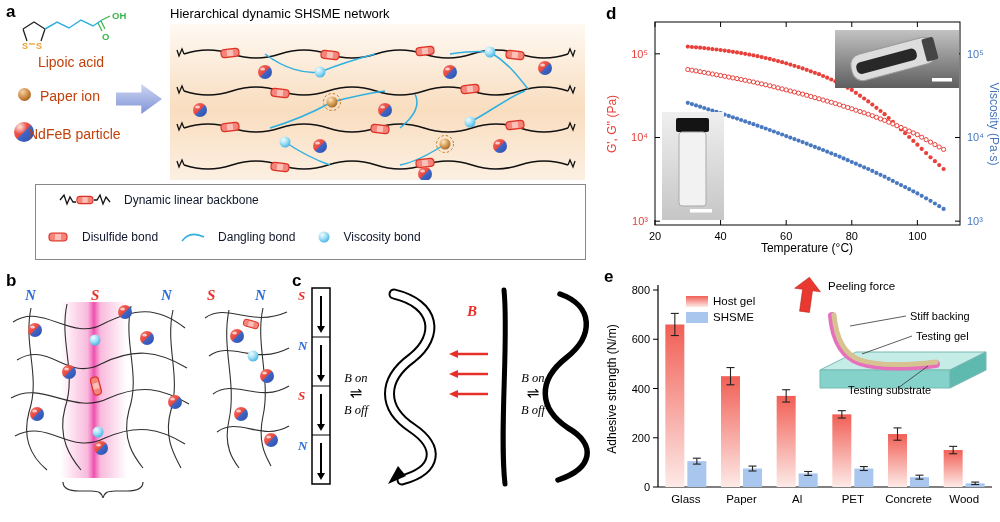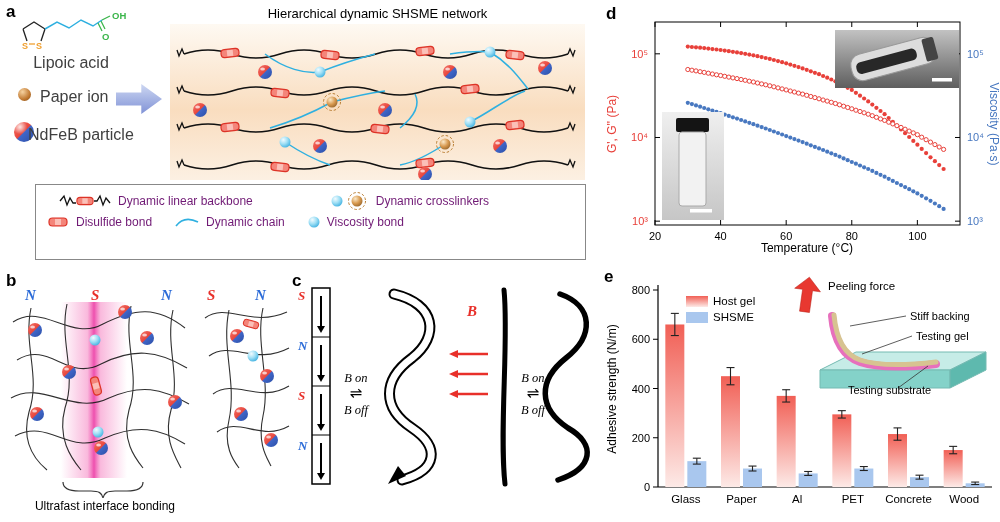--- a/index.html
+++ b/index.html
@@ -1,31 +1,31 @@
 <!DOCTYPE html>
 <html><head>
 <meta charset="utf-8">
 <style>
 *{margin:0;padding:0;box-sizing:border-box}
 body{font-family:"Liberation Sans",sans-serif;background:#fff}
 #fig{position:relative;width:1000px;height:522px;background:#fff;overflow:hidden}
 .abs{position:absolute}
 .plabel{position:absolute;font-size:17px;font-weight:bold;color:#000;font-family:"Liberation Sans",sans-serif}
-.cap{position:absolute;font-size:16px;color:#404040;white-space:nowrap}
+.cap{position:absolute;font-size:14px;color:#c2410c;white-space:nowrap}
 svg text{font-family:"Liberation Sans",sans-serif}
 .pole{font-family:"Liberation Serif",serif;font-style:italic;font-weight:bold;font-size:15px}
 .pole-s{fill:#e8302a}
 .pole-n{fill:#2b6bd8}
 .bfield{font-family:"Liberation Serif",serif;font-style:italic;font-size:12.5px;fill:#000}
 .bfield-red{font-family:"Liberation Serif",serif;font-style:italic;font-weight:bold;font-size:15px;fill:#e8302a}
-.net-title{position:absolute;font-size:13px;text-align:center;color:#000}
+.net-title{position:absolute;font-size:13px;color:#000}
 .big-arrow{position:absolute;width:46px;height:30px;background:linear-gradient(180deg,#cdd7f2,#8092d6);clip-path:polygon(0 28%,55% 28%,55% 0,100% 50%,55% 100%,55% 72%,0 72%)}
 .legend-box{position:absolute;border:1.5px solid #888;background:#fff}
 .lrow{display:flex;align-items:center}
-.litem{display:inline-flex;align-items:center;gap:6px;font-size:12px;color:#701a75;white-space:nowrap}
+.litem{display:inline-flex;align-items:center;gap:12px;font-size:12px;color:#0f172a;white-space:nowrap}
 .icon-fe{position:absolute;width:13px;height:13px;border-radius:50%;background:radial-gradient(circle at 35% 30%,#f6d2a0,#c07830 60%,#7c4812)}
 .icon-nd{position:absolute;width:20px;height:20px;border-radius:50%;background:radial-gradient(circle at 30% 25%,rgba(255,255,255,.85),rgba(255,255,255,0) 35%),linear-gradient(135deg,#f4766c 0%,#e8463c 48%,#4066c8 52%,#2a4ea6 100%)}
 .caption{position:absolute;font-size:12px;text-align:center;color:#000}
 </style>
 </head>
 <body>
 
 <div id="fig">
 
   <svg width="0" height="0" style="position:absolute">
@@ -180,40 +180,33 @@
   <div class="legend-box" style="left:35px;top:184px;width:551px;height:76px">
     <div class="lrow" style="margin-top:7px;padding-left:22px;gap:75px">
       <span class="litem">
         <svg width="54" height="16" viewBox="0 0 54 16">
           <path d="M2 8 l4 -5 3 9 3 -7 3 5 h3" stroke="#111" stroke-width="1.3" fill="none"></path>
           <use href="#capsule" transform="translate(27,8) scale(0.9)"></use>
           <path d="M36 8 h3 l3 -5 3 9 3 -7 4 5" stroke="#111" stroke-width="1.3" fill="none"></path>
         </svg>
         <span>Dynamic linear backbone</span>
       </span>
-      <span class="litem">
-        <svg width="42" height="18" viewBox="0 0 42 18">
-          <use href="#hb-sphere" transform="translate(9,9)"></use>
-          <use href="#cb-sphere" transform="translate(29,9)"></use>
-        </svg>
-        <span>Dynamic crosslinkers</span>
-      </span>
     </div>
-    <div class="lrow" style="margin-top:5px;padding-left:10px;gap:22px">
+    <div class="lrow" style="margin-top:22px;padding-left:10px;gap:22px">
       <span class="litem">
         <svg width="24" height="14" viewBox="0 0 24 14">
             <use href="#capsule" transform="translate(12,7)"></use>
           </svg>
         <span>Disulfide bond</span>
       </span>
       <span class="litem">
         <svg width="26" height="12" viewBox="0 0 26 12">
             <path d="M2 10 C 8 2,16 2,24 6" stroke="#2fb0e0" stroke-width="1.6" fill="none"></path>
           </svg>
-        <span>Dynamic chain</span>
+        <span>Dangling bond</span>
       </span>
       <span class="litem">
         <svg width="14" height="14" viewBox="0 0 14 14">
             <use href="#hb-sphere" transform="translate(7,7)"></use>
           </svg>
         <span>Viscosity bond</span>
       </span>
     </div>
   </div>
 
@@ -259,21 +252,20 @@
     </g>
     <g>
       <use href="#nd-sphere" transform="translate(232,52)"></use>
       <use href="#nd-sphere" transform="translate(262,92)"></use>
       <use href="#nd-sphere" transform="translate(236,130)"></use>
       <use href="#nd-sphere" transform="translate(266,156)"></use>
       <use href="#hb-sphere" transform="translate(248,72)"></use>
       <use href="#capsule" transform="translate(246,40) rotate(15) scale(0.85)"></use>
     </g>
   </svg>
-  <div class="caption" style="left:15px;top:499px;width:180px">Ultrafast interface bonding</div>
 
   <div class="plabel" style="left:292px;top:271px">c</div>
 
   <svg class="abs" style="left:292px;top:282px" width="310" height="236" viewBox="0 0 310 236">
     <text x="6" y="18" class="pole pole-s" style="font-size:13px">S</text>
     <text x="6" y="68" class="pole pole-n" style="font-size:13px">N</text>
     <text x="6" y="118" class="pole pole-s" style="font-size:13px">S</text>
     <text x="6" y="168" class="pole pole-n" style="font-size:13px">N</text>
     <rect x="20" y="6" width="18" height="196" fill="#fff" stroke="#000" stroke-width="1.5"></rect>
     <g stroke="#000" stroke-width="1">

